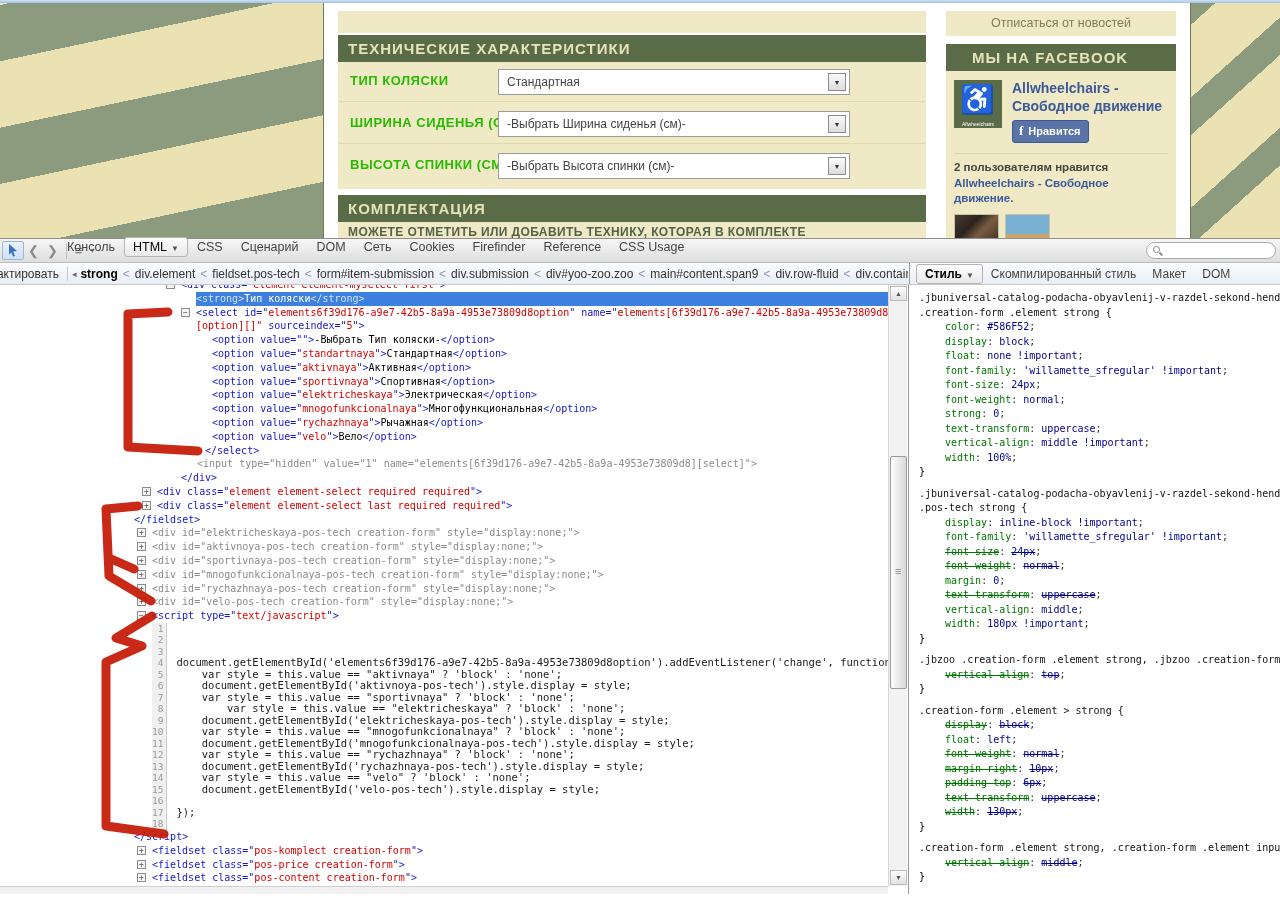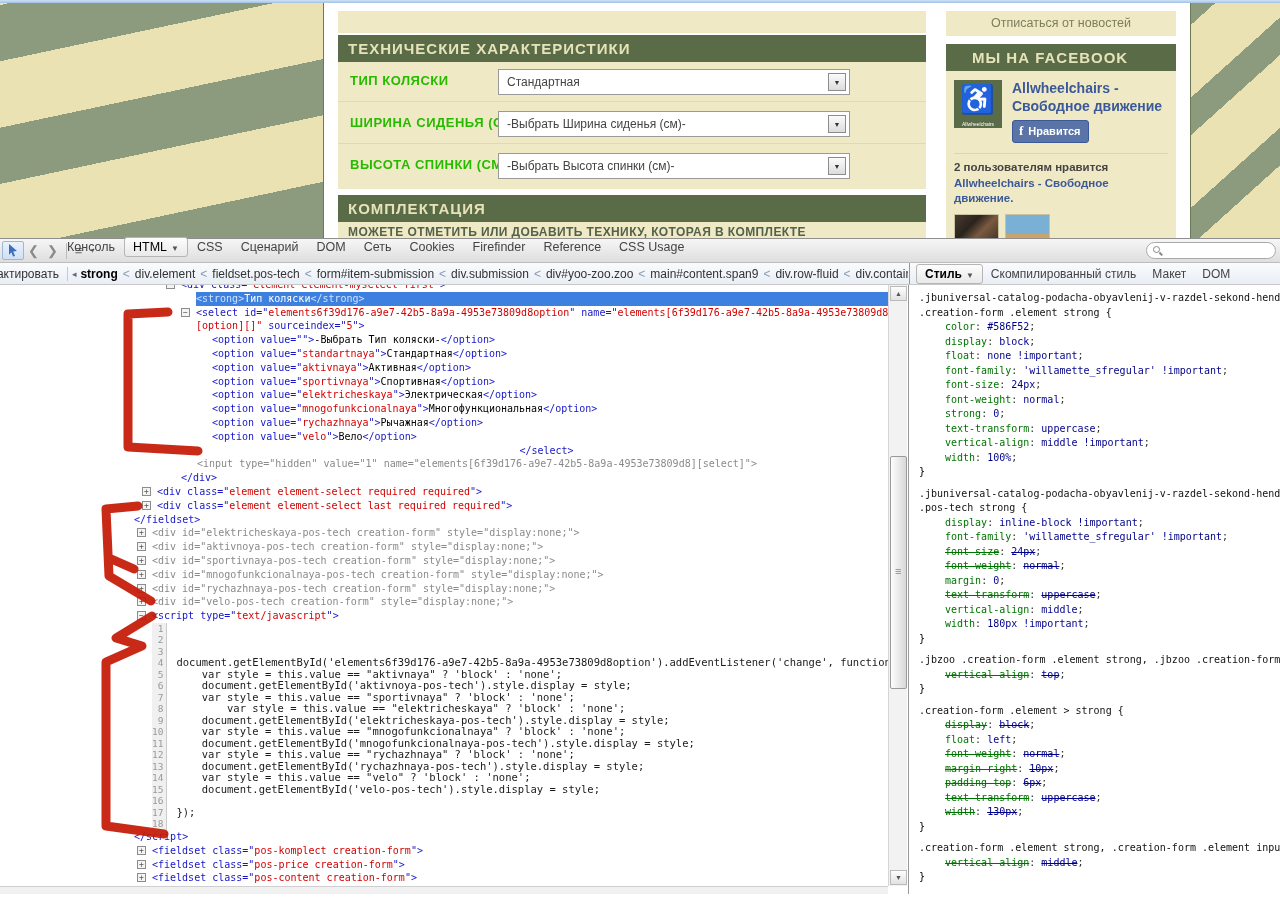--- a/index.html
+++ b/index.html
@@ -249,21 +249,21 @@
             <div class="tl" style="padding-left: 196px;"><span class="exp" style="left: 181px;">−</span><span class="lc"><span class="sg-t">&lt;select id="</span><span class="sg-v">elements6f39d176-a9e7-42b5-8a9a-4953e73809d8option</span><span class="sg-t">" name="</span><span class="sg-v">elements[6f39d176-a9e7-42b5-8a9a-4953e73809d8]</span></span></div>
             <div class="tl" style="padding-left: 196px;"><span class="lc"><span class="sg-v">[option][]"</span><span class="sg-t"> sourceindex="</span><span class="sg-v">5</span><span class="sg-t">"&gt;</span></span></div>
             <div class="tl" style="padding-left: 212px;"><span class="lc"><span class="sg-t">&lt;option value=""&gt;</span><span class="sg-x">-Выбрать Тип коляски-</span><span class="sg-t">&lt;/option&gt;</span></span></div>
             <div class="tl" style="padding-left: 212px;"><span class="lc"><span class="sg-t">&lt;option value="</span><span class="sg-v">standartnaya</span><span class="sg-t">"&gt;</span><span class="sg-x">Стандартная</span><span class="sg-t">&lt;/option&gt;</span></span></div>
             <div class="tl" style="padding-left: 212px;"><span class="lc"><span class="sg-t">&lt;option value="</span><span class="sg-v">aktivnaya</span><span class="sg-t">"&gt;</span><span class="sg-x">Активная</span><span class="sg-t">&lt;/option&gt;</span></span></div>
             <div class="tl" style="padding-left: 212px;"><span class="lc"><span class="sg-t">&lt;option value="</span><span class="sg-v">sportivnaya</span><span class="sg-t">"&gt;</span><span class="sg-x">Спортивная</span><span class="sg-t">&lt;/option&gt;</span></span></div>
             <div class="tl" style="padding-left: 212px;"><span class="lc"><span class="sg-t">&lt;option value="</span><span class="sg-v">elektricheskaya</span><span class="sg-t">"&gt;</span><span class="sg-x">Электрическая</span><span class="sg-t">&lt;/option&gt;</span></span></div>
             <div class="tl" style="padding-left: 212px;"><span class="lc"><span class="sg-t">&lt;option value="</span><span class="sg-v">mnogofunkcionalnaya</span><span class="sg-t">"&gt;</span><span class="sg-x">Многофункциональная</span><span class="sg-t">&lt;/option&gt;</span></span></div>
             <div class="tl" style="padding-left: 212px;"><span class="lc"><span class="sg-t">&lt;option value="</span><span class="sg-v">rychazhnaya</span><span class="sg-t">"&gt;</span><span class="sg-x">Рычажная</span><span class="sg-t">&lt;/option&gt;</span></span></div>
             <div class="tl" style="padding-left: 212px;"><span class="lc"><span class="sg-t">&lt;option value="</span><span class="sg-v">velo</span><span class="sg-t">"&gt;</span><span class="sg-x">Вело</span><span class="sg-t">&lt;/option&gt;</span></span></div>
-            <div class="tl" style="padding-left: 205px; text-align: center;"><span class="lc"><span class="sg-t">&lt;/select&gt;</span></span></div>
+            <div class="tl" style="padding-left: 205px;"><span class="lc"><span class="sg-t">&lt;/select&gt;</span></span></div>
             <div class="tl dim" style="padding-left: 197px;"><span class="lc"><span class="sg-x">&lt;input type="hidden" value="1" name="elements[6f39d176-a9e7-42b5-8a9a-4953e73809d8][select]"&gt;</span></span></div>
             <div class="tl" style="padding-left: 181px;"><span class="lc"><span class="sg-t">&lt;/div&gt;</span></span></div>
             <div class="tl" style="padding-left: 157px;"><span class="exp" style="left: 142px;">+</span><span class="lc"><span class="sg-t">&lt;div class="</span><span class="sg-v">element element-select required required</span><span class="sg-t">"&gt;</span></span></div>
             <div class="tl" style="padding-left: 157px;"><span class="exp" style="left: 142px;">+</span><span class="lc"><span class="sg-t">&lt;div class="</span><span class="sg-v">element element-select last required required</span><span class="sg-t">"&gt;</span></span></div>
             <div class="tl" style="padding-left: 134px;"><span class="lc"><span class="sg-t">&lt;/fieldset&gt;</span></span></div>
             <div class="tl dim" style="padding-left: 152px;"><span class="exp" style="left: 137px;">+</span><span class="lc"><span class="sg-x">&lt;div id="elektricheskaya-pos-tech creation-form" style="display:none;"&gt;</span></span></div>
             <div class="tl dim" style="padding-left: 152px;"><span class="exp" style="left: 137px;">+</span><span class="lc"><span class="sg-x">&lt;div id="aktivnoya-pos-tech creation-form" style="display:none;"&gt;</span></span></div>
             <div class="tl dim" style="padding-left: 152px;"><span class="exp" style="left: 137px;">+</span><span class="lc"><span class="sg-x">&lt;div id="sportivnaya-pos-tech creation-form" style="display:none;"&gt;</span></span></div>
             <div class="tl dim" style="padding-left: 152px;"><span class="exp" style="left: 137px;">+</span><span class="lc"><span class="sg-x">&lt;div id="mnogofunkcionalnaya-pos-tech creation-form" style="display:none;"&gt;</span></span></div>
             <div class="tl dim" style="padding-left: 152px;"><span class="exp" style="left: 137px;">+</span><span class="lc"><span class="sg-x">&lt;div id="rychazhnaya-pos-tech creation-form" style="display:none;"&gt;</span></span></div>

